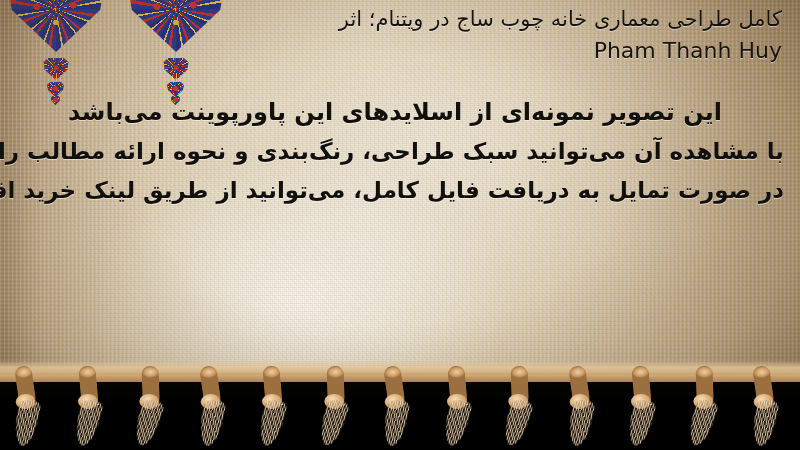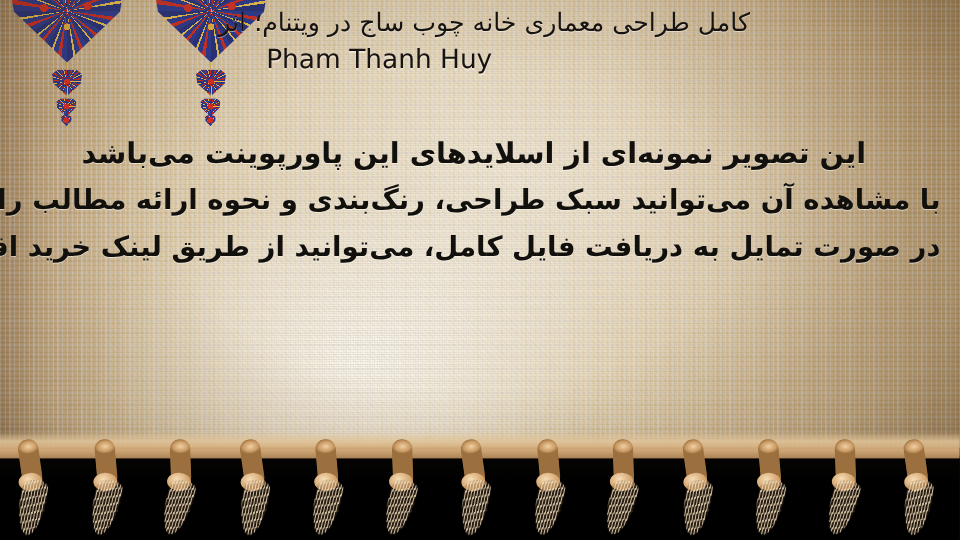--- a/index.html
+++ b/index.html
@@ -187,41 +187,41 @@
   .text-layer {
     position: absolute;
     left: 0; top: 0;
     width: 800px; height: 380px;
   }
   .title-block {
     position: absolute;
     top: 6px;
     right: 18px;
     width: 600px;
-    text-align: left;
+    text-align: right;
     color: #171310;
     line-height: 1.32;
   }
   .title-fa {
     font-size: 21px;
     font-weight: 400;
     letter-spacing: 0.1px;
     text-shadow: 0 1px 0 rgba(255,250,240,0.45);
   }
   .title-en {
     direction: ltr;
     font-size: 22px;
     font-weight: 400;
     margin-top: 2px;
     text-shadow: 0 1px 0 rgba(255,250,240,0.45);
     margin-left: 40px;
   }
   .body-block {
     position: absolute;
-    top: 108px;
+    top: 92px;
     right: 16px;
     width: 778px;
     text-align: center;
     color: #12100d;
   }
   .body-line {
     font-size: 24px;
     font-weight: 700;
     line-height: 1.68;
     text-shadow: 0 1px 0 rgba(255,252,244,0.5);

